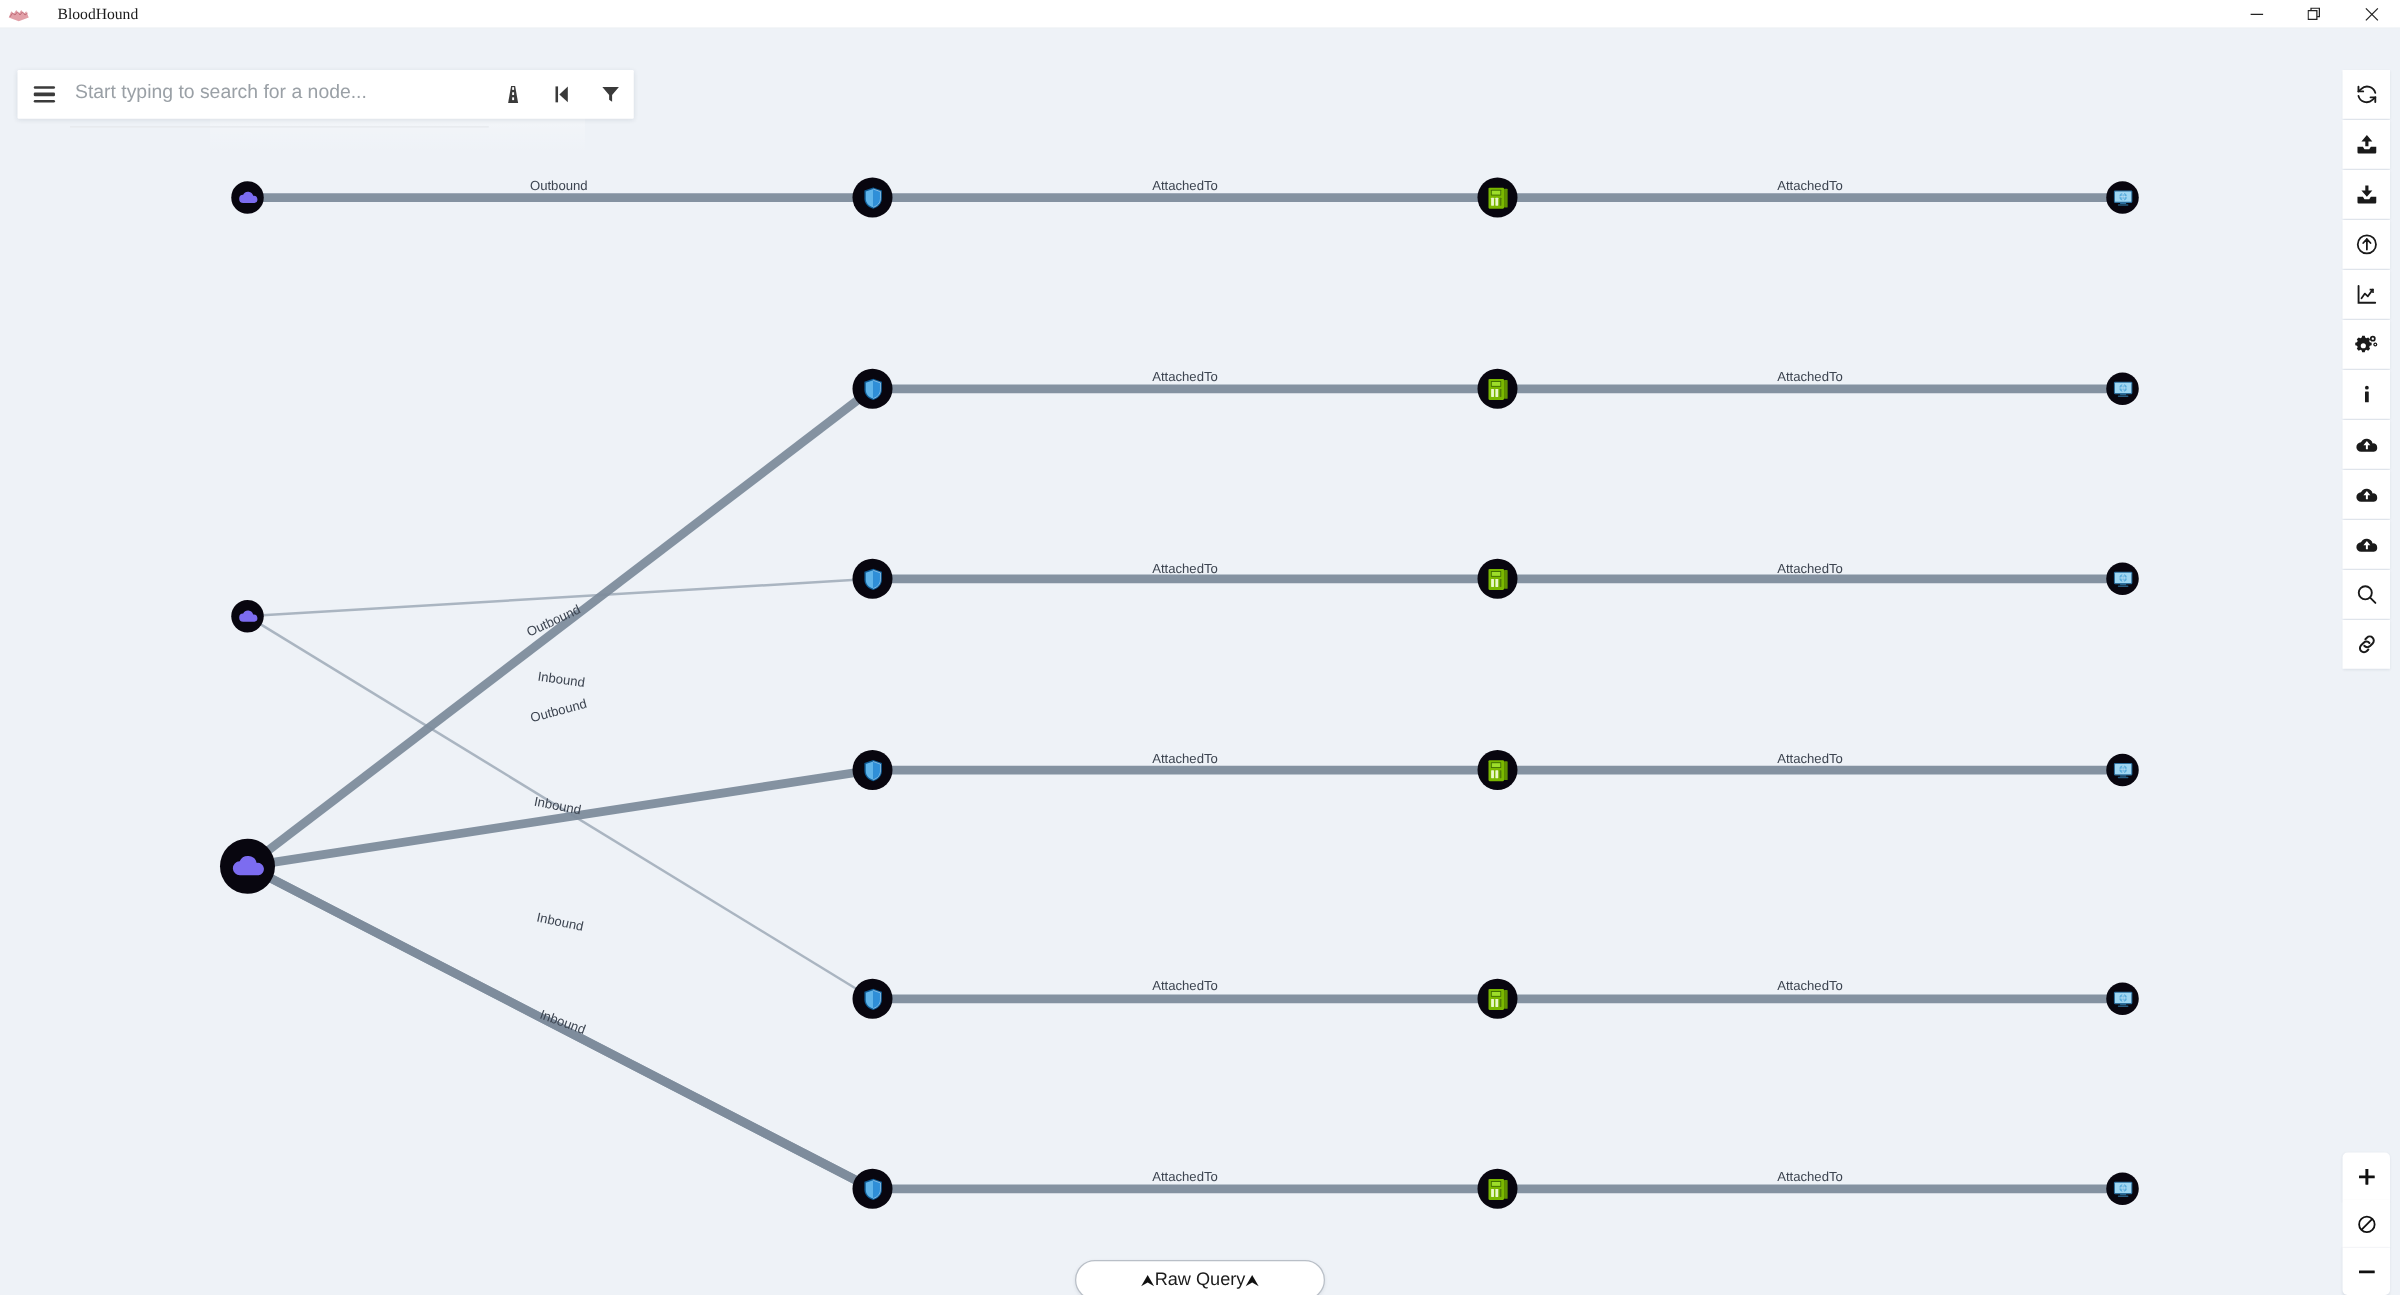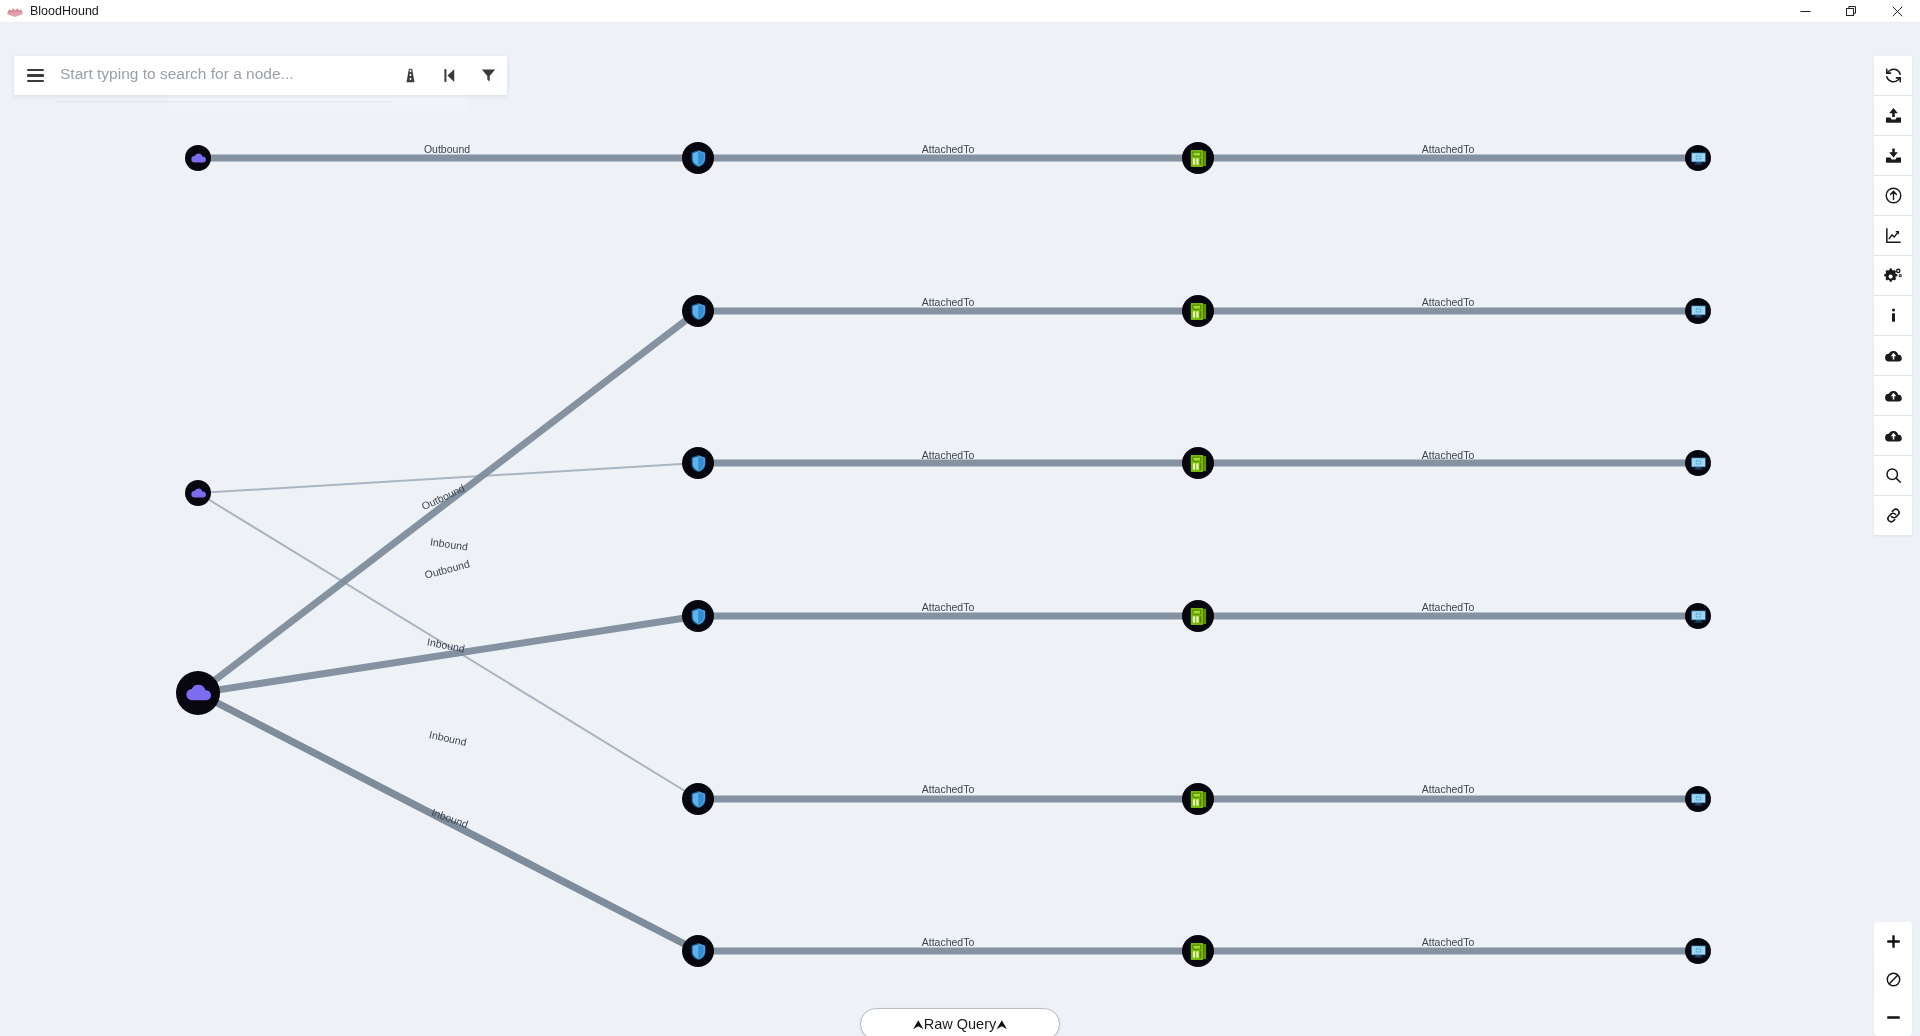--- a/index.html
+++ b/index.html
@@ -17,22 +17,22 @@
     background: #ffffff;
     display: flex; align-items: center;
     border-bottom: 1px solid #e9edf2;
     z-index: 60;
   }
   #app-logo {
     width: 22px; height: 16px; margin-left: 4px;
     display: flex; align-items: center; justify-content: center;
   }
   #app-title {
-    font-size: 12.5px; color: #1b1b1b; margin-left: 4px;
-    font-family: Liberation Sans, sans-serif;
+    font-size: 12.5px; color: #1b1b1b; margin-left: 20px;
+    font-family: Liberation Serif, serif;
   }
   .win-btns { margin-left: auto; display: flex; height: 23px; }
   .win-btn {
     width: 46px; height: 23px;
     display: flex; align-items: center; justify-content: center;
     color: #222; font-size: 12px;
   }
 
   
   #graph-canvas {

